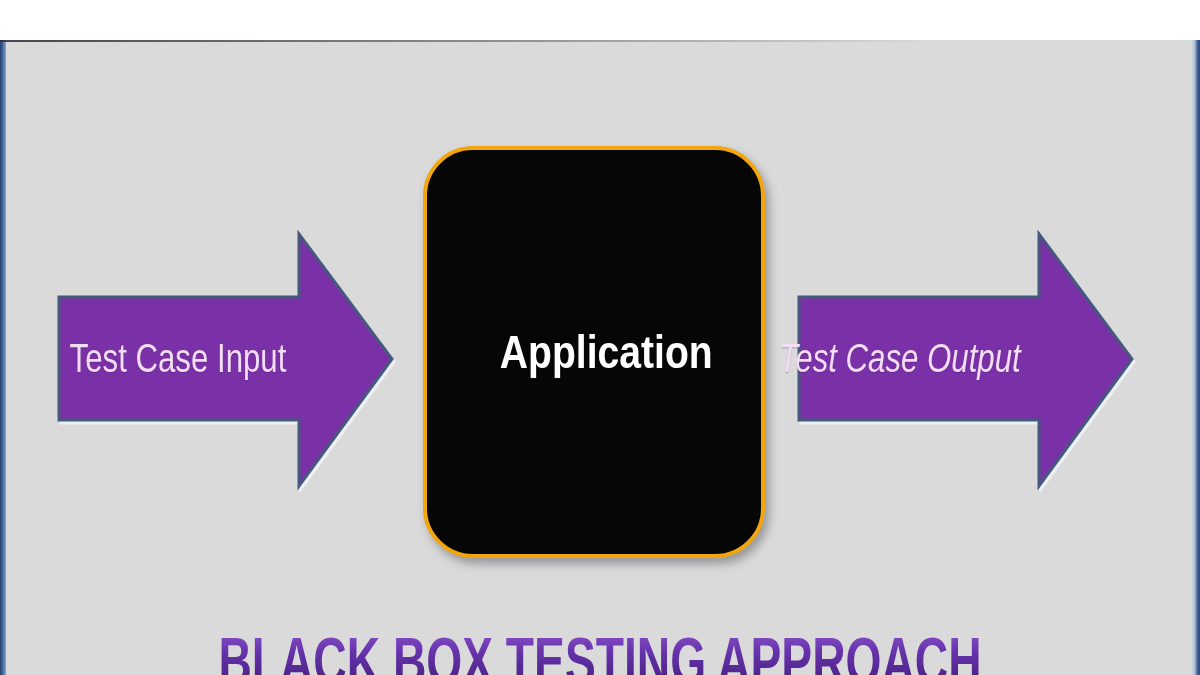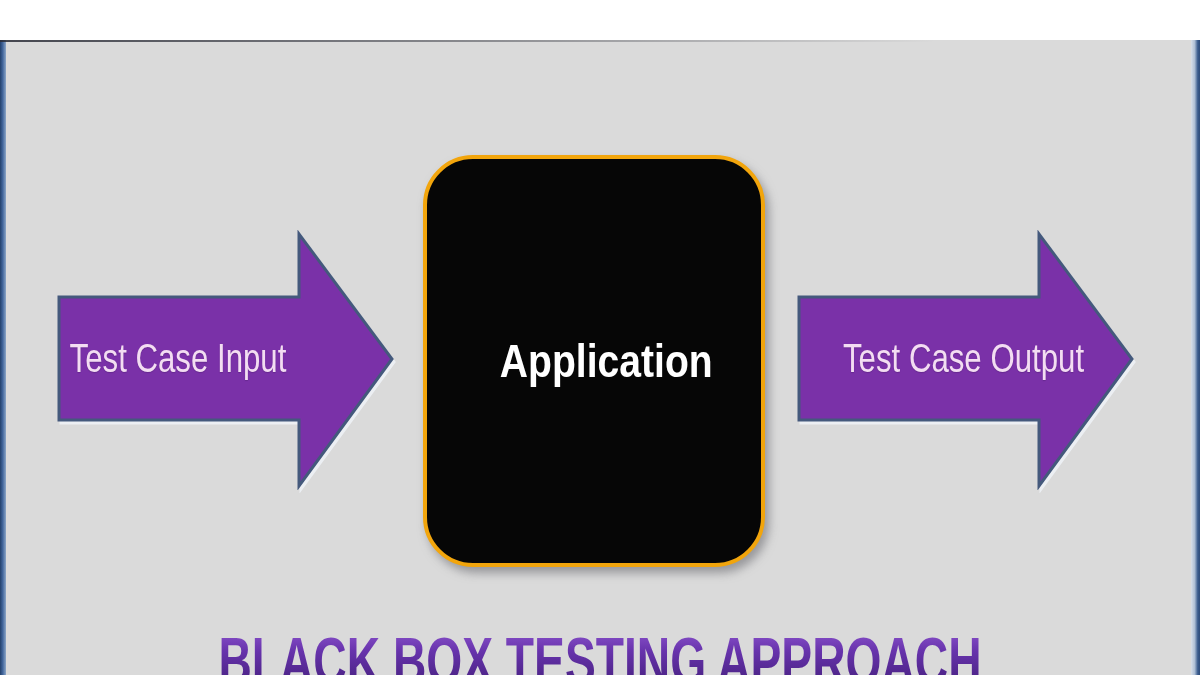--- a/index.html
+++ b/index.html
@@ -67,27 +67,27 @@
   .arrow-label span {
     color: var(--arrow-text, #F3DDF2);
     font-size: 40px;
     font-weight: 400;
     white-space: nowrap;
     transform: scaleX(0.78);
     transform-origin: center center;
     text-shadow: 0 1px 1px rgba(70,30,100,0.35);
   }
   .label-left  { left: 58px; }
-  .label-right { left: 844px; }
+  .label-right { left: 780px; font-style: italic; }
 
   
   .app-box {
     position: absolute;
     left: 423px;
-    top: 115px;
+    top: 106px;
     width: 342px;
     height: 412px;
     background: var(--box-background, #060606);
     border: 4px solid var(--box-border, #F2A50C);
     border-radius: 50px;
     box-sizing: border-box;
     display: flex;
     align-items: center;
     justify-content: center;
     box-shadow: 4px 6px 10px rgba(108,108,114,0.6);

